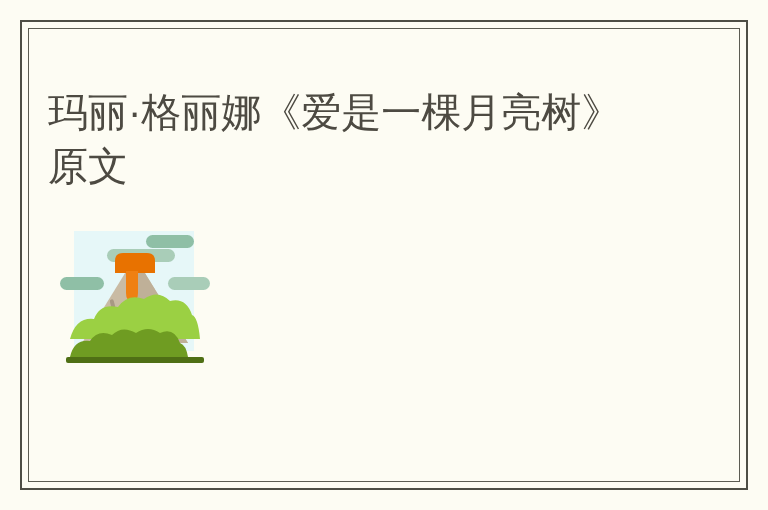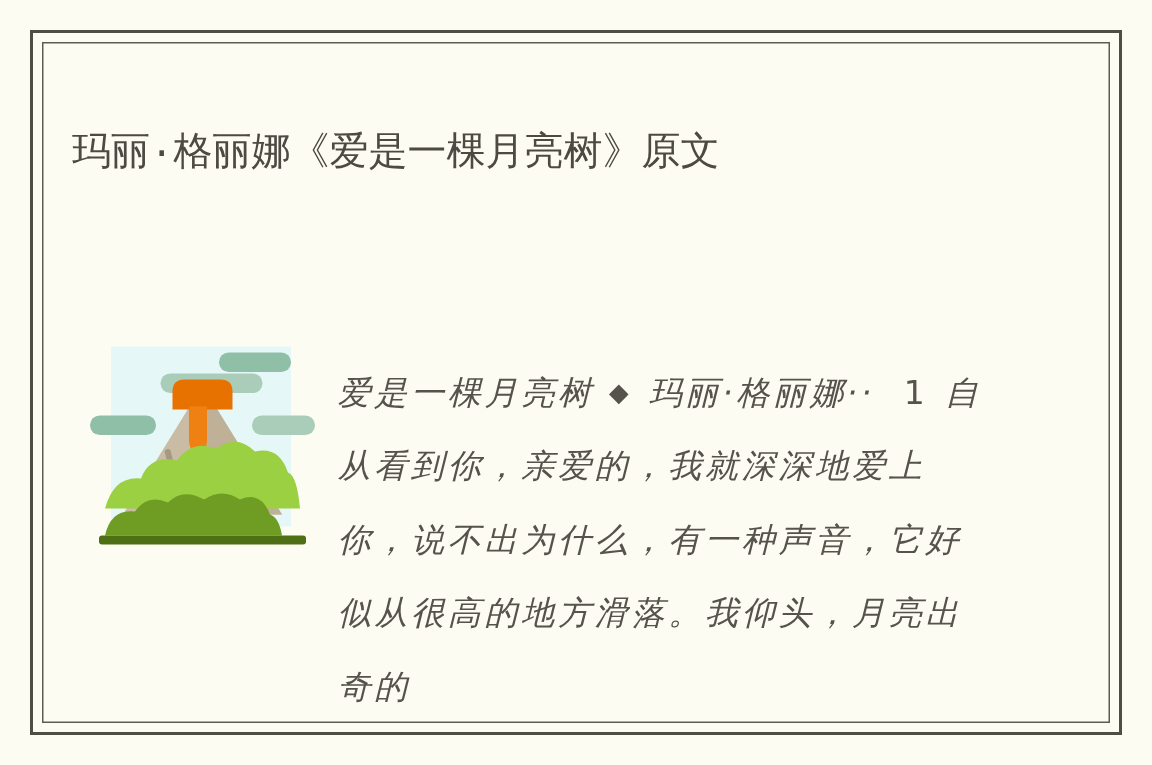--- a/index.html
+++ b/index.html
@@ -51,26 +51,26 @@
     overflow: hidden;
     box-sizing: border-box;
   }
 
   
   .title {
     position: absolute;
     left: 19px;
     top: 29px;
     width: 600px;
-    font-size: 26px;
+    font-size: 40px;
     line-height: 54px;
     letter-spacing: 0px;
     color: #4d4a42;
     font-weight: 400;
-    font-family: Liberation Mono, monospace;
+    font-family: Liberation Sans, sans-serif;
     white-space: normal;
   }
 
   
   .body-block {
     position: absolute;
     left: 0px;
     top: 163px;
     width: 710px;
     height: 289px;
@@ -147,17 +147,16 @@
           <rect x="93" y="78" width="4" height="30" rx="2" fill="#a79883" transform="rotate(14 95 93)"></rect>
 
           <path d="M10 118 q6 -22 24 -20 q6 -16 24 -12 q10 -14 26 -8 q14 -10 26 2 q16 -4 22 14 q6 2 8 24 H10 z" fill="#9bd043"></path>
 
           <path d="M10 136 q4 -18 20 -16 q8 -12 22 -6 q10 -10 24 -2 q12 -8 24 0 q14 -6 20 10 q6 2 8 14 H10 z" fill="#6f9c22"></path>
 
           <rect x="6" y="136" width="138" height="6" rx="2" fill="#4f6f15"></rect>
         </svg>
       </div>
 
-      <p class="article-text"><span>爱是一棵月亮树</span>&nbsp;<span class="diamond">◆</span>&nbsp;<span>玛丽·格丽娜</span><span>··</span>&nbsp;&nbsp;<span class="num">1</span>&nbsp;<span>自从看到你，亲爱的，我就深深地爱上你，说不出为什么，有一种声音，它好似从很高的地方滑落。我仰头，月亮出奇的</span></p>
 
     </div>
   </div>
 </div>
 
 </body></html>

